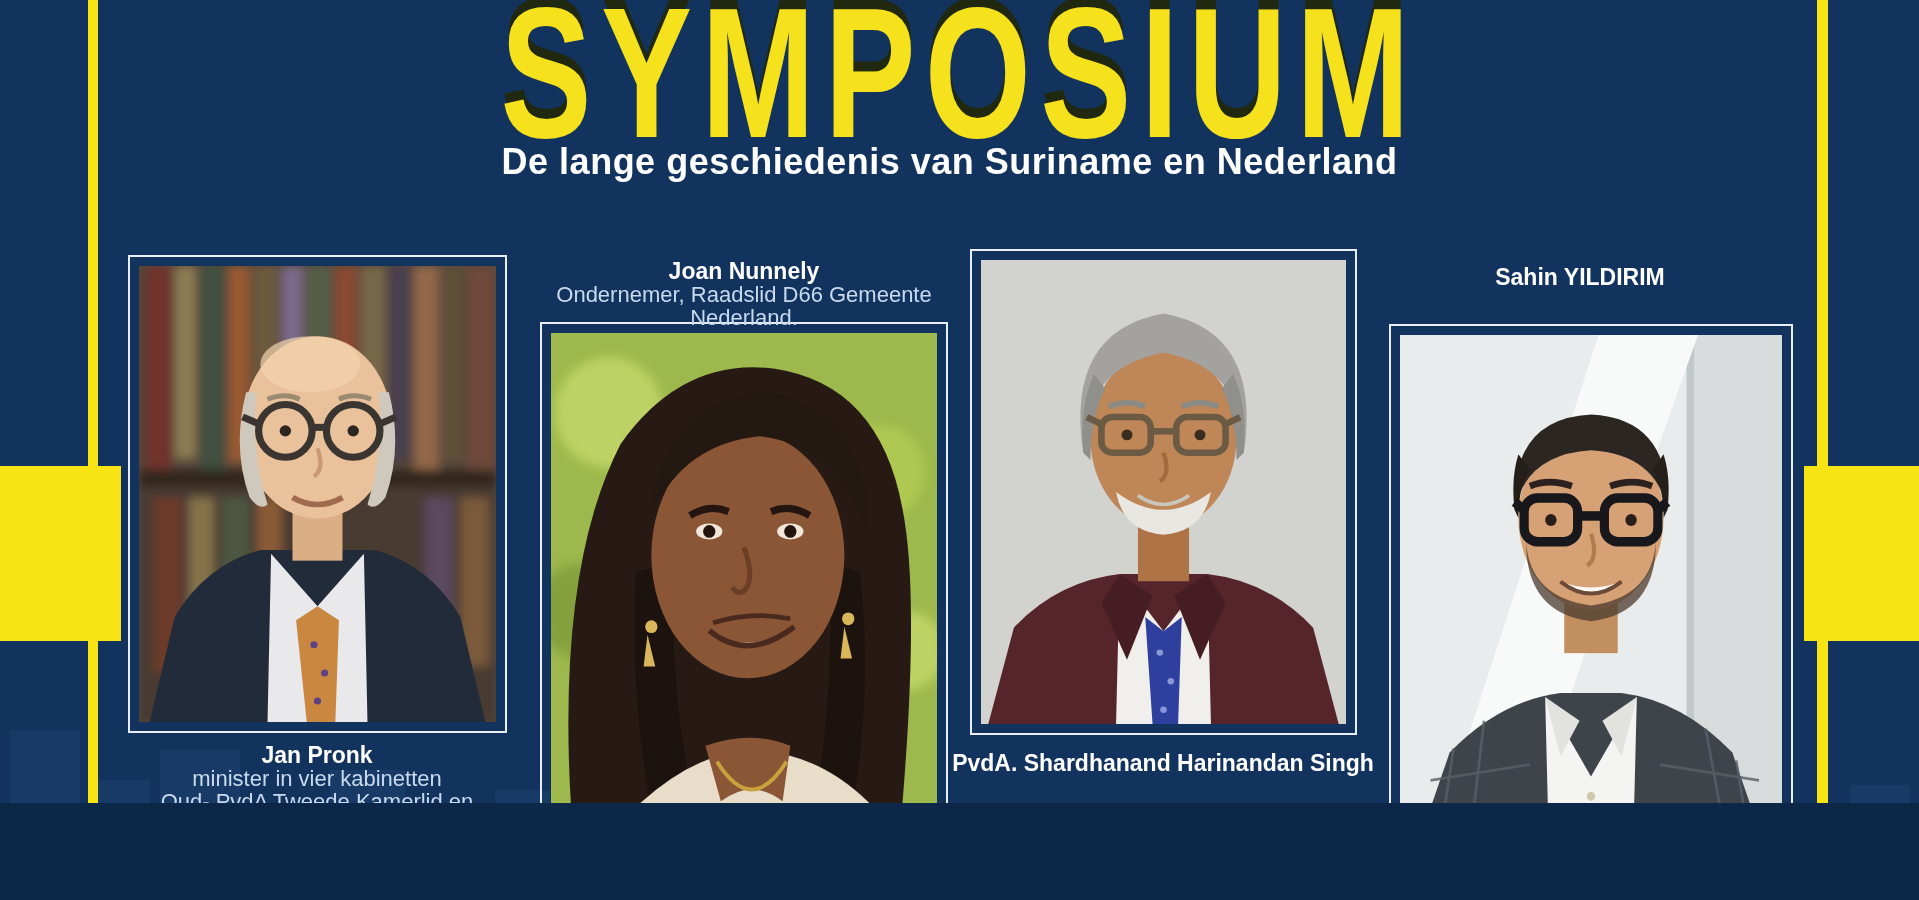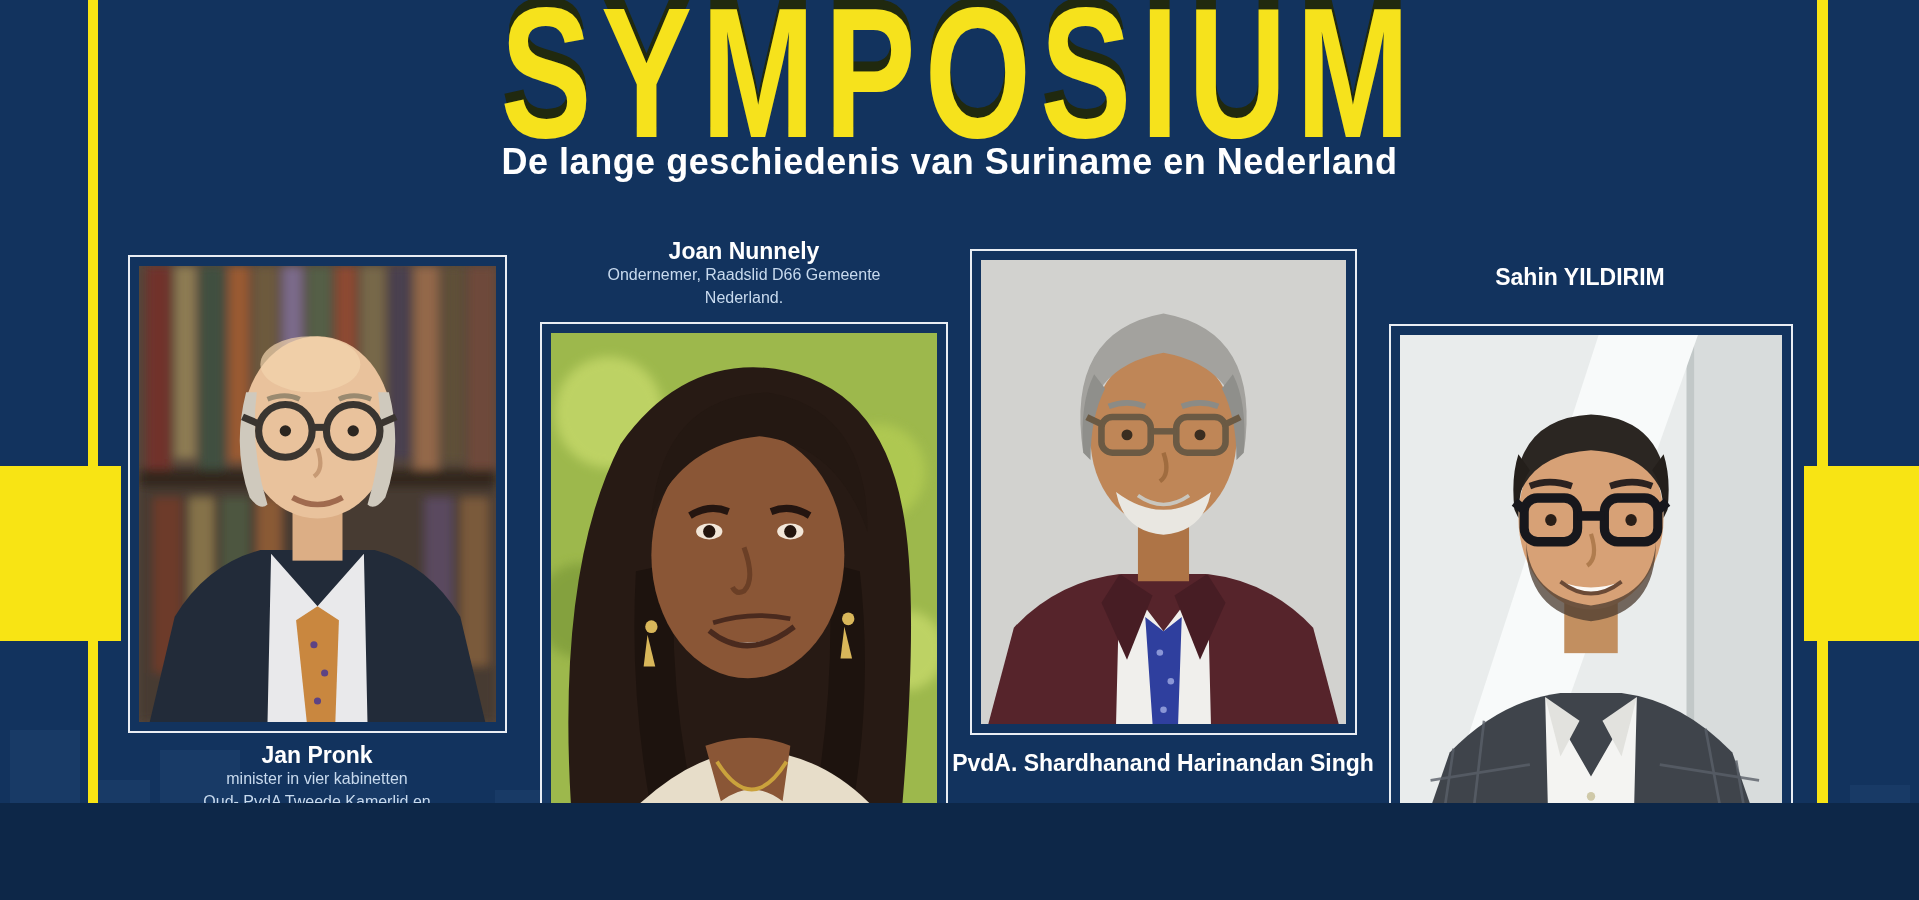--- a/index.html
+++ b/index.html
@@ -37,25 +37,25 @@
     padding:9px;background:transparent;
   }
   .frame svg{display:block;width:100%;height:100%;}
   .f1{left:128px;top:255px;width:379px;height:478px;}
   .f2{left:540px;top:322px;width:408px;height:538px;}
   .f3{left:970px;top:249px;width:387px;height:486px;}
   .f4{left:1389px;top:324px;width:404px;height:539px;}
   
   .caption{position:absolute;text-align:center;line-height:23px;}
   .c1{left:117px;top:744px;width:400px;}
-  .c2{left:544px;top:240px;width:400px;}
+  .c2{left:544px;top:260px;width:400px;}
   .c3{left:923px;top:752px;width:480px;}
   .c4{left:1380px;top:266px;width:400px;}
   .cap-name{font-size:23px;font-weight:bold;color:var(--name-color,#ffffff);}
-  .cap-line{font-size:16px;color:var(--role-color,#c8daee);}
+  .cap-line{font-size:22px;color:var(--role-color,#c8daee);}
 </style>
 </head>
 <body>
 
 <div class="stage">
 
   <svg class="skyline l" viewBox="0 0 560 230" preserveAspectRatio="none">
     <g fill="#3f6b9b" opacity="0.16">
       <rect x="10" y="60" width="70" height="170"></rect>
       <rect x="95" y="110" width="55" height="120"></rect>

